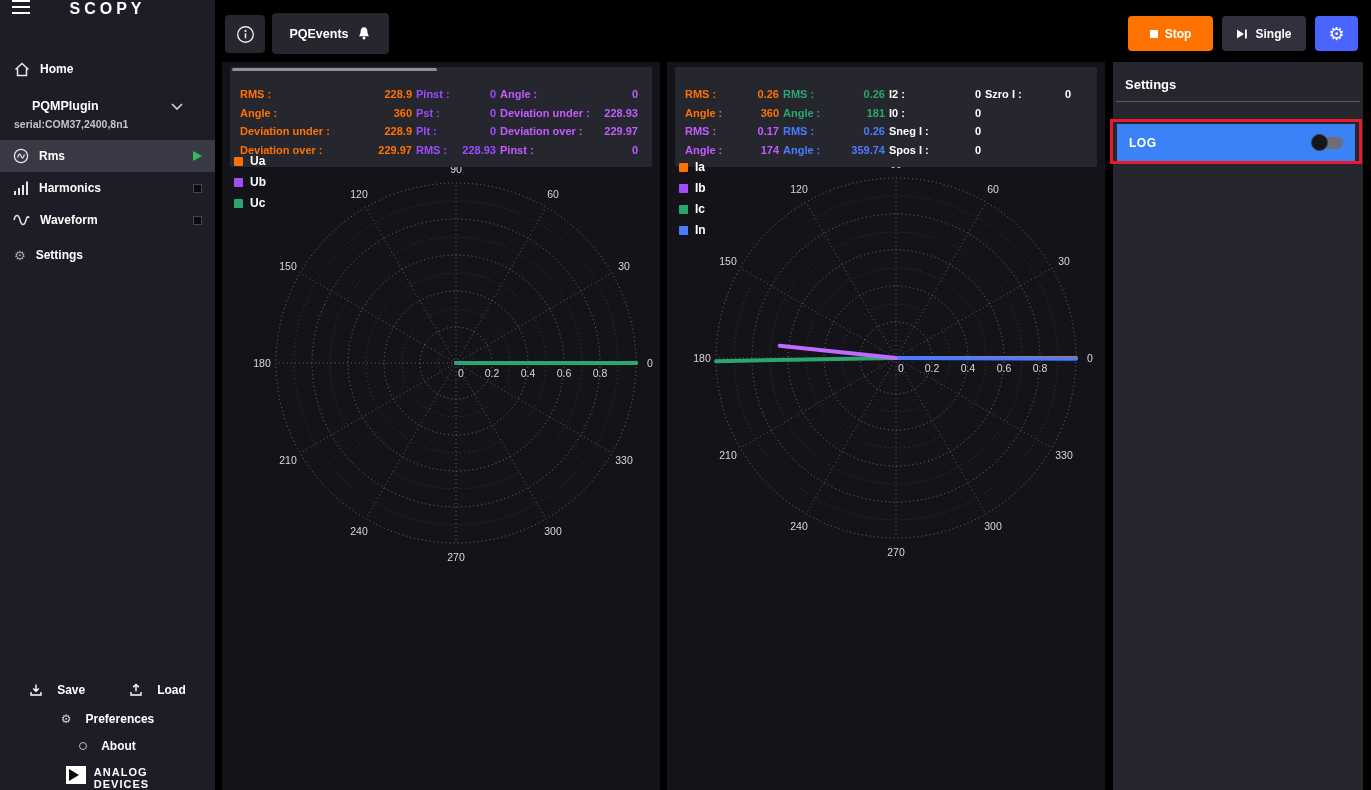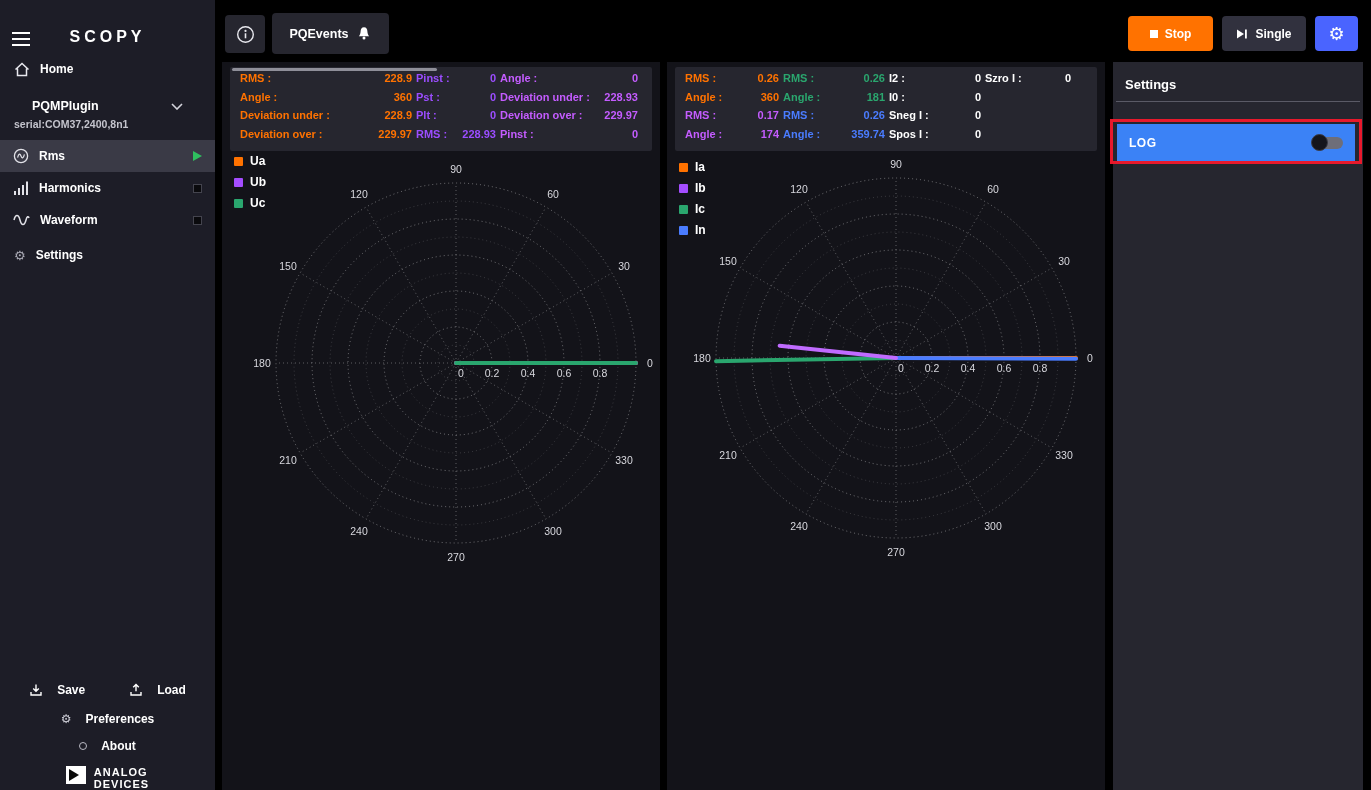--- a/index.html
+++ b/index.html
@@ -3,21 +3,21 @@
 <meta charset="utf-8">
 <style>
   *{margin:0;padding:0;box-sizing:border-box}
   html,body{background:#000}
   body{width:1371px;height:790px;position:relative;overflow:hidden;
        font-family:"Liberation Sans",sans-serif;color:#fff}
 
   
   .sidebar{position:absolute;left:0;top:0;width:215px;height:790px;
            background:#1d1d27;display:flex;flex-direction:column;z-index:2}
-  .side-header{display:flex;align-items:flex-end;height:46px;padding:0 12px}
+  .side-header{display:flex;align-items:flex-start;height:46px;padding:0 12px}
   .hamburger{display:flex;align-items:center;cursor:pointer}
   .logo{flex:1;text-align:center;font-weight:bold;font-size:16px;letter-spacing:4px;color:#fff}
   .header-spacer{width:18px}
   .side-row{display:flex;align-items:center;gap:10px;height:30px;padding:0 14px;
             font-weight:bold;font-size:12px;cursor:pointer}
   .home-row{margin-top:8px}
   .plugin-block{margin-top:12px;cursor:pointer}
   .plugin-title-row{display:flex;align-items:center;height:20px;padding:0 32px}
   .plugin-title{flex:1;font-weight:bold;font-size:12.5px}
   .plugin-sub{padding:0 14px;margin-top:2px;font-size:10.5px;font-weight:600;color:#c4c4cd}
@@ -52,21 +52,21 @@
   #gear-btn{left:1315px;top:16px;width:43px;height:35px;background:#4A64FF}
   .stop-ico{width:8px;height:8px;background:#fff}
 
   
   .panel{position:absolute;top:62px;height:728px}
   #panel-voltage{left:222px;width:438px;background:#131319}
   #panel-current{left:667px;width:438px;background:#131319}
   #panel-settings{left:1113px;width:250px;background:#26262f}
 
   .stats-box{position:absolute;left:8px;top:5px;right:8px;background:#26262f;
-             border-radius:2px;padding:2px 10px 8px;z-index:2}
+             border-radius:2px;padding:18px 10px 8px;z-index:2}
   #panel-voltage .stats-box,#panel-current .stats-box{background:#26262f}
   .stats-scroll{position:absolute;top:1px;left:2px;width:205px;height:3px;
                 background:#8f8f99;border-radius:2px;cursor:pointer}
   .stats-row{display:grid;gap:4px;height:18.5px;align-items:center}
   #panel-voltage .stats-row{grid-template-columns:172px 80px 138px}
   #panel-current .stats-row{grid-template-columns:94px 102px 92px 86px}
   .stats-cell{display:flex;justify-content:space-between;font-weight:bold;font-size:11px;white-space:nowrap}
 
   .legend{position:absolute;left:12px;z-index:2}
   #panel-voltage .legend{top:92px}

